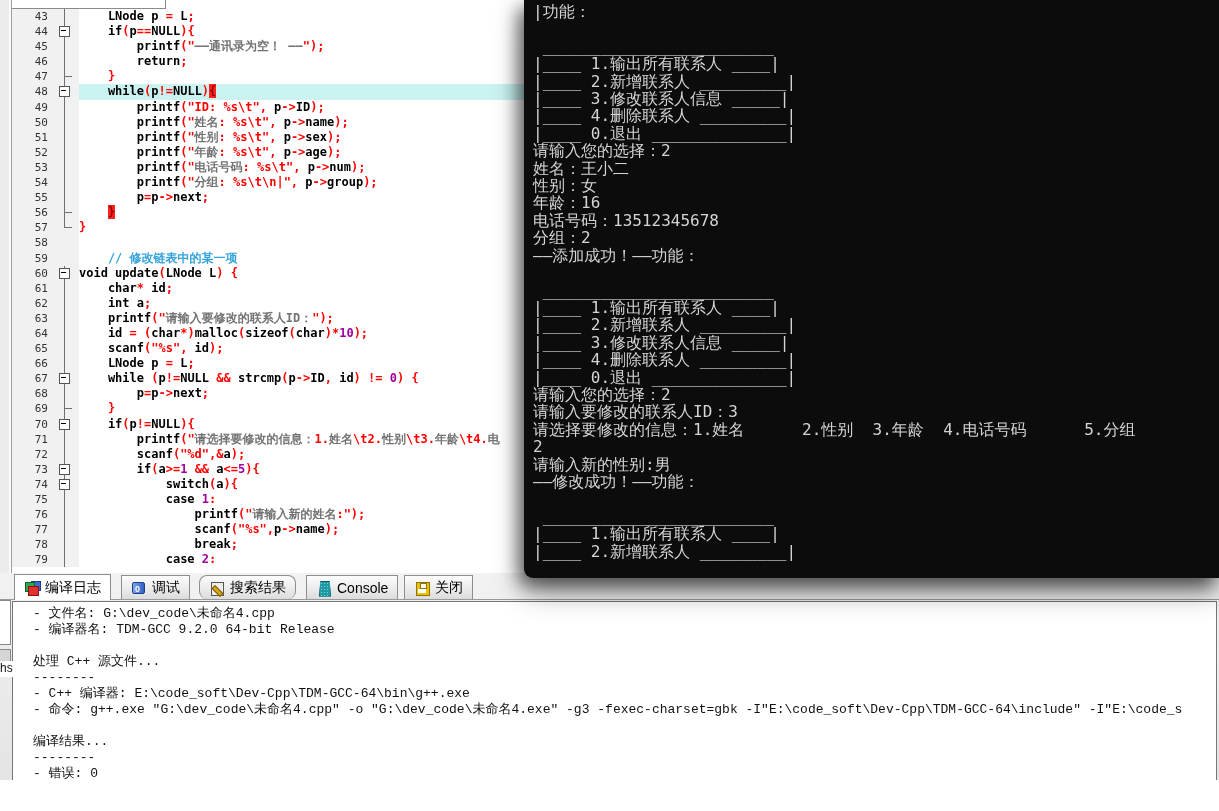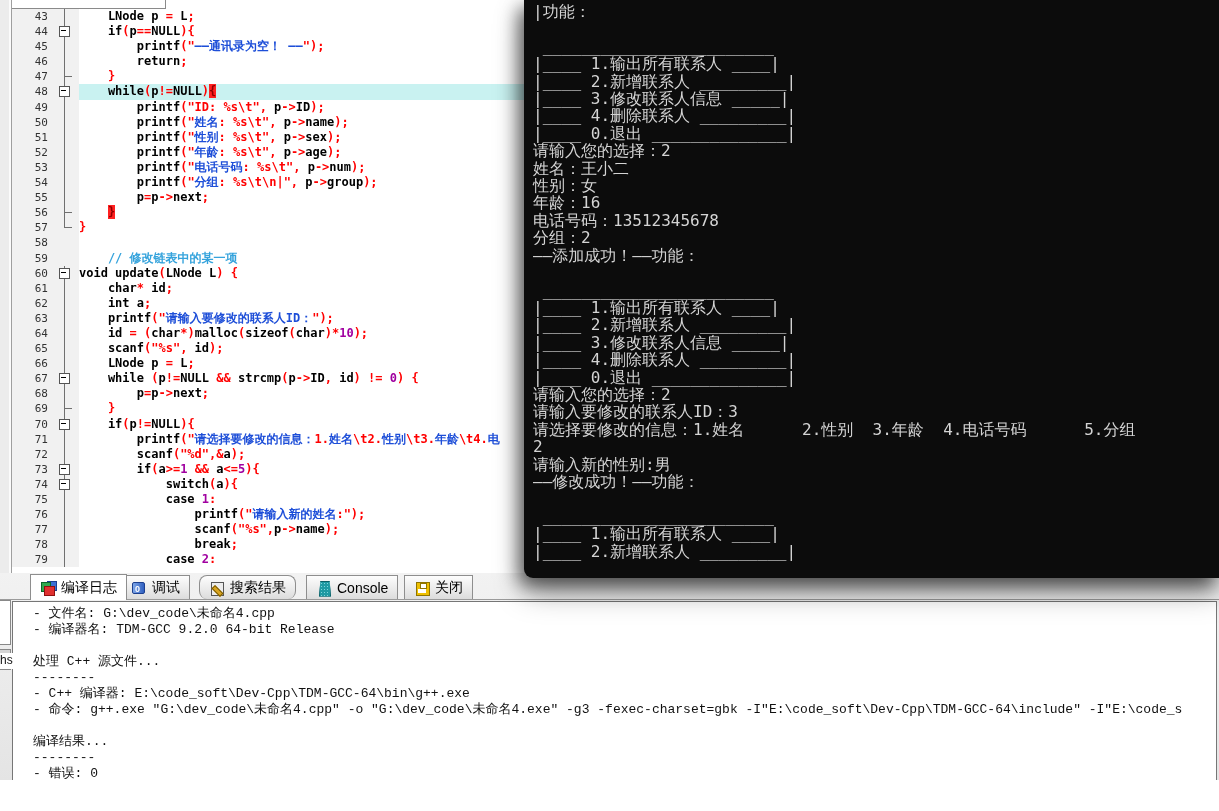--- a/index.html
+++ b/index.html
@@ -22,21 +22,21 @@
   .fold{flex:none;width:27px;background:#f1f1f1;position:relative;}
   .fold.v::before,.fold.box::before,.fold.tee::before{content:"";position:absolute;left:12px;top:0;bottom:0;width:1px;background:#707070;}
   .fold.end::before{content:"";position:absolute;left:12px;top:0;height:8px;width:1px;background:#707070;}
   .fold.tee::after,.fold.end::after{content:"";position:absolute;left:12px;top:7px;width:8px;height:1px;background:#707070;}
   .fold.box i{position:absolute;left:7px;top:2px;width:9px;height:9px;background:#fff;border:1px solid #555;z-index:2;}
   .fold.box i::after{content:"";position:absolute;left:1px;top:3px;width:5px;height:1px;background:#000;}
   .codetext{flex:1;white-space:pre;}
   .codetext.hl{background:#c9f2f1;}
   .t-d{color:#000;}
   .t-r{color:#ff0000;}
-  .t-b{color:#1d4ed8;}
+  .t-b{color:#737373;}
   .t-p{color:#a000a0;}
   .t-m{color:#35a3dc;}
   .t-x{background:#ff2020;color:#8f0000;}
 
   
   #console-win{position:absolute;left:524px;top:0;width:695px;height:578px;background:#0c0c0c;
                border-radius:0 0 0 9px;z-index:20;padding:3px 0 0 9px;box-sizing:border-box;
                box-shadow:-5px 8px 18px rgba(0,0,0,.55),0 14px 30px rgba(0,0,0,.35);overflow:hidden;}
   .cline{white-space:pre;font-family:"DejaVu Sans Mono",monospace;font-size:16px;line-height:17.42px;
          height:17.42px;color:#d4d4d4;}
@@ -72,21 +72,21 @@
   .ic-close .sl{position:absolute;left:6px;top:3px;width:5px;height:4px;background:#fff;border:1px solid #8f7400;}
   .ic-close .lb{position:absolute;left:4px;top:9px;width:8px;height:4px;background:#fff;}
 
   #log-box{position:absolute;left:12px;top:28px;width:1205px;height:210px;background:#fff;
            border:1px solid #767676;box-sizing:border-box;padding:4px 0 0 20px;overflow:hidden;}
   .logline{white-space:pre;font-family:"Liberation Mono",monospace;font-size:13px;line-height:16px;
            height:16px;color:#111;}
 
   .frag1{position:absolute;left:0;top:27px;width:11px;height:45px;background:#fff;border:1px solid #888;border-left:none;box-sizing:border-box;}
   .frag2{position:absolute;left:0;top:76px;width:11px;height:21px;background:#d5d5d5;border:1px solid #888;border-left:none;box-sizing:border-box;}
-  .fraghs{position:absolute;left:0;top:80px;width:14px;height:16px;background:#fff;font:12px "Liberation Sans",sans-serif;color:#111;}
+  .fraghs{position:absolute;left:0;top:88px;width:14px;height:16px;background:#fff;font:12px "Liberation Sans",sans-serif;color:#111;}
 </style>
 </head>
 <body>
 
 <div id="screen">
 
   <div id="editor-pane">
     <div id="left-strip"></div>
     <div id="top-strip">
       <div class="seg"></div>
@@ -291,21 +291,21 @@
           <span class="lnum">79</span>
           <span class="fold v"></span>
           <span class="codetext"><span class="t-d">            case </span><span class="t-p">2</span><span class="t-r">:</span></span>
         </div>
       </div>
   </div>
 
   <div id="bottom-panel">
     <div id="tabbar">
       <div class="underline"></div>
-      <div class="tab active" style="left:30px;">
+      <div class="tab active" style="left:14px;">
         <span class="ticon ic-compile">
             <i class="q1"></i>
             <i class="q2"></i>
             <i class="q3"></i>
           </span>
         <span>编译日志</span>
       </div>
       <div class="tab" style="left:121px;">
         <span class="ticon ic-debug">
             <i class="b">0</i>

